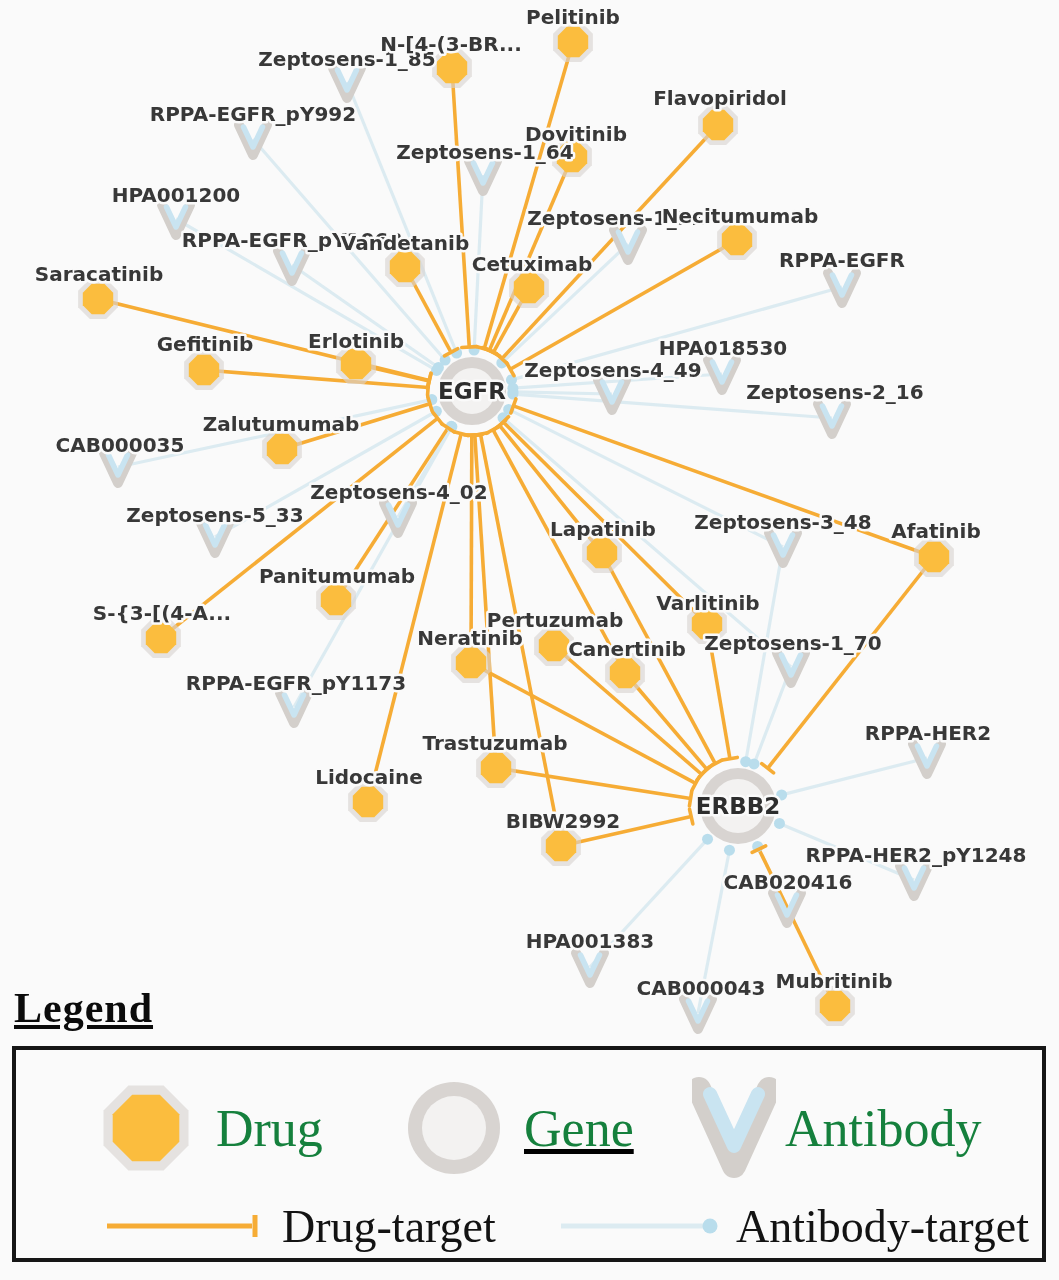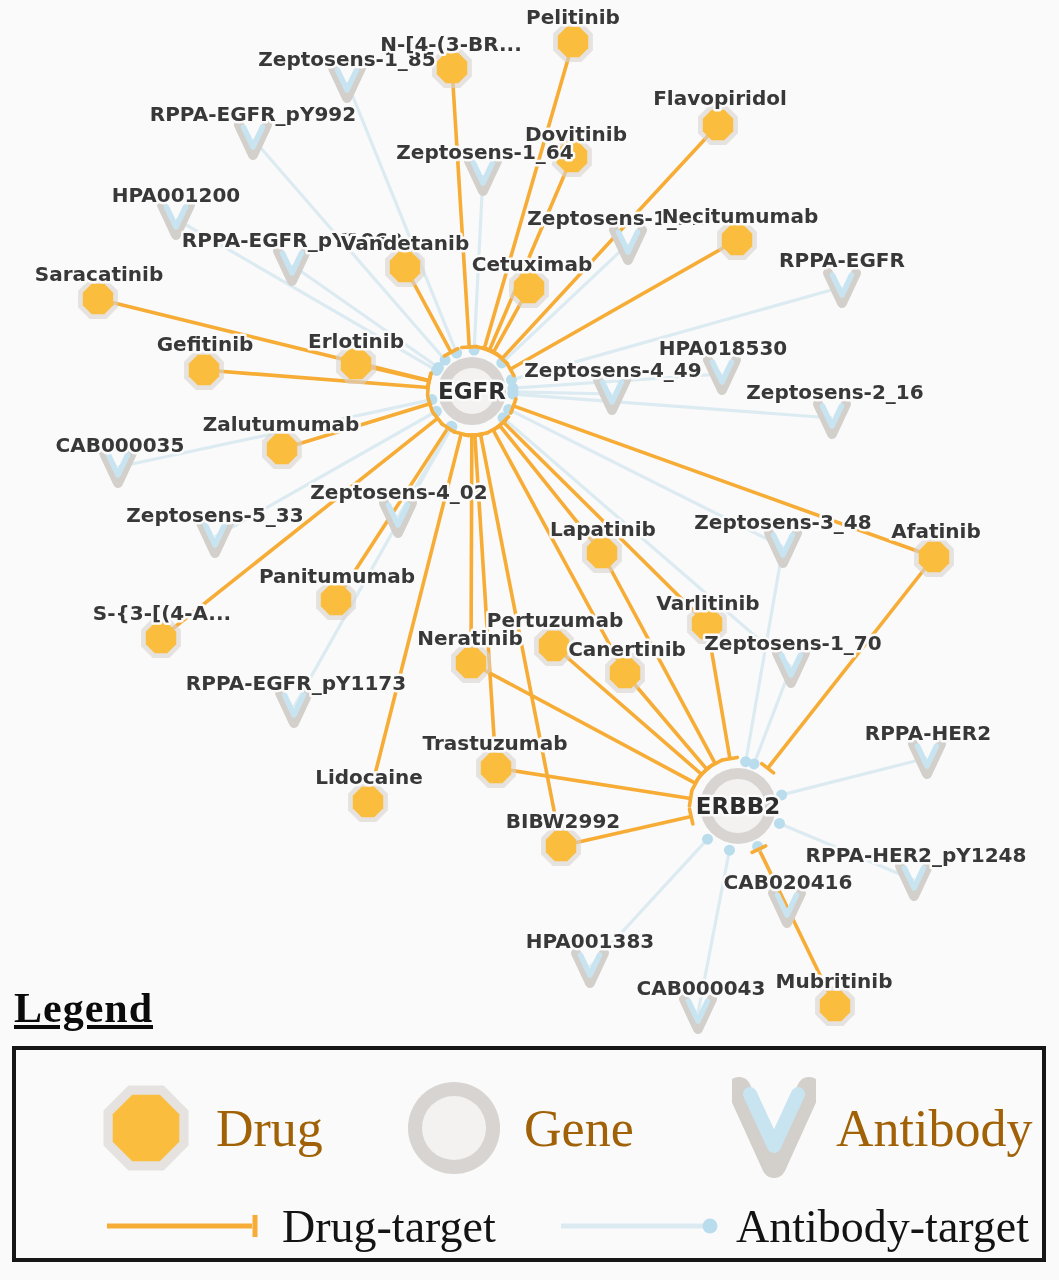--- a/index.html
+++ b/index.html
@@ -10,21 +10,21 @@
   #net{position:absolute;left:0;top:0;display:block;}
   .legend-title{
     position:absolute;left:14px;top:984px;
     font:bold 42px "Liberation Serif",serif;color:#0b0b0b;letter-spacing:1px;text-decoration:underline;
   }
   .legend-box{
     position:absolute;left:12px;top:1046px;width:1026px;height:208px;
     border:4px solid #161616;background:#fafafa;
   }
   .lg-item{position:absolute;display:flex;align-items:center;}
-  .lg-node-label{font:400 52px "Liberation Serif",serif;color:#a16207;}
+  .lg-node-label{font:400 52px "Liberation Serif",serif;color:#15803d;}
   .lg-edge-label{font:400 46px "Liberation Serif",serif;color:#131313;}
   .lg-row1{top:18px;height:120px;gap:18px;}
   .lg-row2{top:150px;height:52px;gap:14px;}
   svg.glyph{display:block;}
 </style>
 </head>
 <body>
 
 <svg id="net" width="1059" height="1044" viewBox="0 0 1059 1044">
     <g>
@@ -380,28 +380,28 @@
 <div class="legend-title">Legend</div>
 
 <div class="legend-box">
   <div class="lg-item lg-row1" style="left:78px;">
     <svg class="glyph" width="104" height="104">
         <path d="M94.5 69.6L69.6 94.5L34.4 94.5L9.5 69.6L9.5 34.4L34.4 9.5L69.6 9.5L94.5 34.4Z" fill="#d8d4d1" opacity="0.62"></path>
         <path d="M85.3 65.8L65.8 85.3L38.2 85.3L18.7 65.8L18.7 38.2L38.2 18.7L65.8 18.7L85.3 38.2Z" fill="#fbbd3e"></path>
       </svg>
     <span class="lg-node-label">Drug</span>
   </div>
-  <div class="lg-item lg-row1" style="left:386px;">
+  <div class="lg-item lg-row1" style="left:386px;text-decoration:underline;">
     <svg class="glyph" width="104" height="104">
         <circle cx="52" cy="52" r="46" fill="#d8d4d1"></circle>
         <circle cx="52" cy="52" r="32" fill="#f3f2f1"></circle>
       </svg>
     <span class="lg-node-label">Gene</span>
   </div>
-  <div class="lg-item lg-row1" style="left:716px;gap:20px;">
+  <div class="lg-item lg-row1" style="left:676px;gap:9px;">
     <svg class="glyph" width="84" height="108">
         <path d="M 7 15 L 42 92 L 77 15" fill="none" stroke="#d3cfcb" stroke-width="24" stroke-linecap="round" stroke-linejoin="round"></path>
         <path d="M 18 20 L 42 72 L 66 20" fill="none" stroke="#c9e4f1" stroke-width="14" stroke-linecap="round" stroke-linejoin="round"></path>
       </svg>
     <span class="lg-node-label">Antibody</span>
   </div>
   <div class="lg-item lg-row2" style="left:542px;">
     <svg class="glyph" width="164" height="30">
         <line x1="3" y1="15" x2="148" y2="15" stroke="#dcebf1" stroke-width="5"></line>
         <circle cx="152" cy="15" r="7.5" fill="#b9ddec"></circle>

